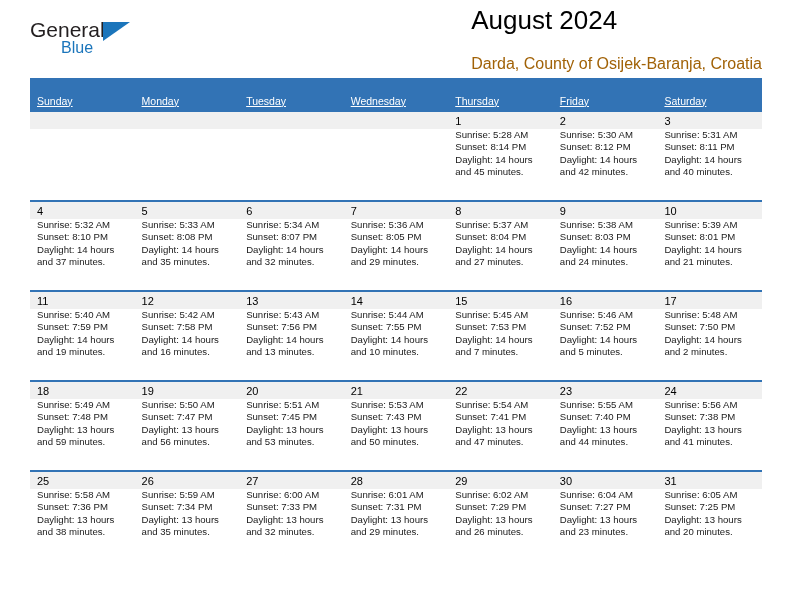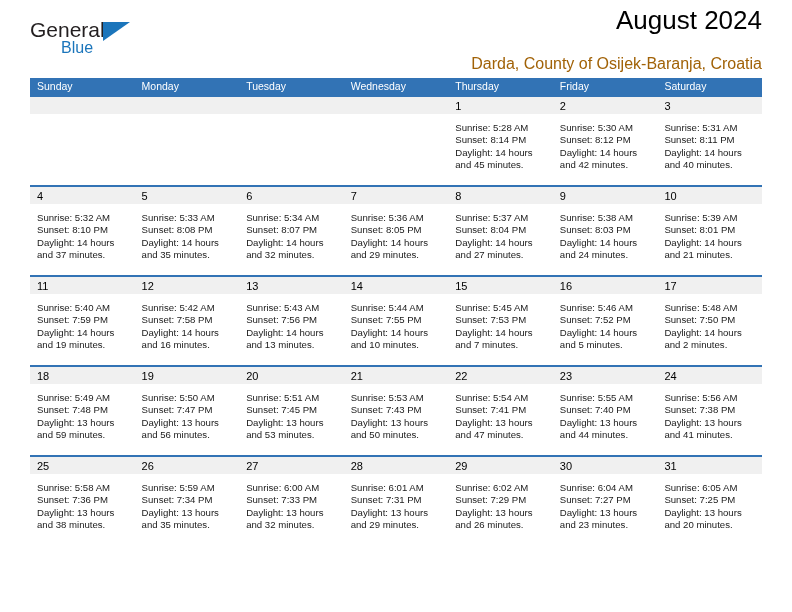--- a/index.html
+++ b/index.html
@@ -57,21 +57,21 @@
     left: 31px;
     top: 21px;
     font-size: 16px;
     color: #1b75bb;
     font-family: "Liberation Sans", sans-serif;
   }
   .title-block {
     position: absolute;
     right: 0;
     top: 0;
-    text-align: right;
+    text-align: left;
   }
   .cal-title {
     font-size: 26px;
     color: #000;
     line-height: 40px;
     white-space: nowrap;
   }
   .cal-subtitle {
     font-size: 16px;
     color: #a16207;
@@ -85,23 +85,24 @@
     width: 732px;
     border-collapse: collapse;
     table-layout: fixed;
   }
   .dow-row th {
     background: #3273b5;
     color: #ffffff;
     font-size: 10.5px;
     font-weight: normal;
     text-align: left;
-    padding: 1px 0 5px 7px;
+    padding: 16px 0 5px 7px;
     height: 13px;
     border: none;
+    text-decoration: underline;
   }
   .week-row td {
     vertical-align: top;
     padding: 0;
     border-top: 2px solid #3273b5;
     background: #ffffff;
     height: 88px;
   }
   .week-row:first-of-type td {
     border-top: none;
@@ -117,21 +118,21 @@
     padding: 2px 0 0 7px;
     box-sizing: border-box;
     font-size: 11px;
     color: #000;
     line-height: 14px;
   }
   .cell.empty .daynum-band {
     background: #f0f0f0;
   }
   .details {
-    padding: 8px 6px 0 7px;
+    padding: 0 6px 0 7px;
     font-size: 9.6px;
     line-height: 12.3px;
     color: #1a1a1a;
   }
   .details div {
     white-space: nowrap;
   }
 </style>
 </head>
 <body>

